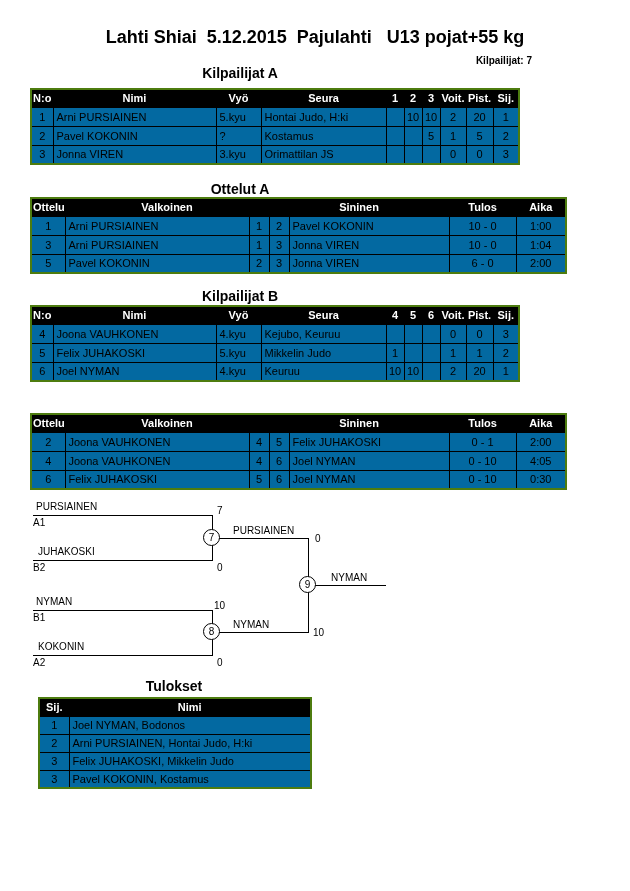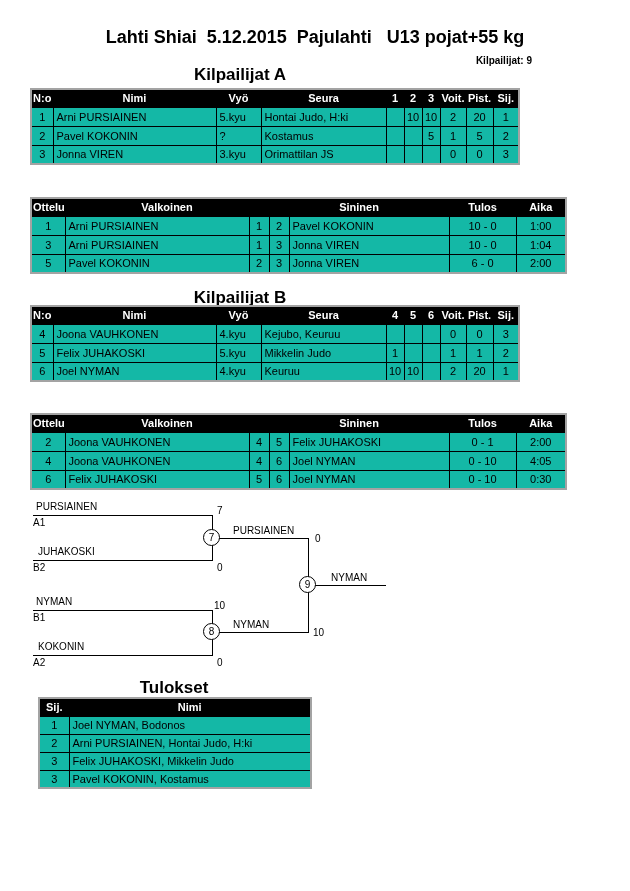--- a/index.html
+++ b/index.html
@@ -4,24 +4,24 @@
 <style>
   * { margin:0; padding:0; box-sizing:border-box; }
   html,body { background:#fff; }
   body { font-family:"Liberation Sans", sans-serif; color:#000; }
   .page { position:relative; width:578px; height:891px; background:#fff; overflow:hidden; }
 
   .title { position:absolute; top:27px; left:0; width:630px; text-align:center;
            font-size:18px; font-weight:bold; white-space:pre; }
   .meta  { position:absolute; top:55px; right:46px; font-size:10px; font-weight:bold; }
 
-  .heading { position:absolute; font-size:17px; font-weight:bold; text-align:center; }
+  .heading { position:absolute; font-size:14px; font-weight:bold; text-align:center; }
 
   table.sheet { position:absolute; border-collapse:collapse; table-layout:fixed;
-                border:2px solid #a3a3a3; background:#14b8a6; }
+                border:2px solid #4d7c0f; background:#0369a1; }
   .sheet th, .sheet td { border:1px solid #000; font-size:11px; padding:0 3px;
                          height:19px; overflow:hidden; white-space:nowrap; }
   .sheet thead th { background:#000; color:#fff; font-weight:bold; height:18px;
                     text-align:center; padding:0 1px; }
   .sheet td.c { text-align:center; padding:0 1px; }
   .sheet td.l { text-align:left; }
   table.results td { height:18px; }
 
   .bracket { position:absolute; left:30px; top:498px; width:395px; height:185px; font-size:10px; }
   .bracket .hline { position:absolute; height:1px; background:#000; }
@@ -30,21 +30,21 @@
   .bracket .circle{ position:absolute; width:17px; height:17px; border:1px solid #000;
                     border-radius:50%; background:#fff; text-align:center;
                     line-height:15px; font-size:10px; z-index:2; }
 </style>
 </head>
 <body>
 
 <div class="page">
 
   <div class="title">Lahti Shiai  5.12.2015  Pajulahti   U13 pojat+55 kg</div>
-  <div class="meta">Kilpailijat: 9</div>
+  <div class="meta">Kilpailijat: 7</div>
 
   <div class="heading" style="left:30px;top:65px;width:420px">Kilpailijat A</div>
 
   <table class="sheet" style="left:30px;top:88px;width:488px">
     <colgroup>
       <col style="width:22px">
         <col style="width:163px">
         <col style="width:45px">
         <col style="width:125px">
       <col style="width:18px">
@@ -101,20 +101,21 @@
         <td class="c"></td>
         <td class="c"></td>
         <td class="c"></td>
         <td class="c">0</td>
         <td class="c">0</td>
         <td class="c">3</td>
       </tr>
     </tbody>
   </table>
 
+  <div class="heading" style="left:30px;top:181px;width:420px">Ottelut A</div>
 
   <table class="sheet" style="left:30px;top:197px;width:535px">
     <colgroup>
       <col style="width:34px">
         <col style="width:184px">
         <col style="width:20px">
         <col style="width:20px">
       <col style="width:160px">
         <col style="width:67px">
         <col style="width:50px">

